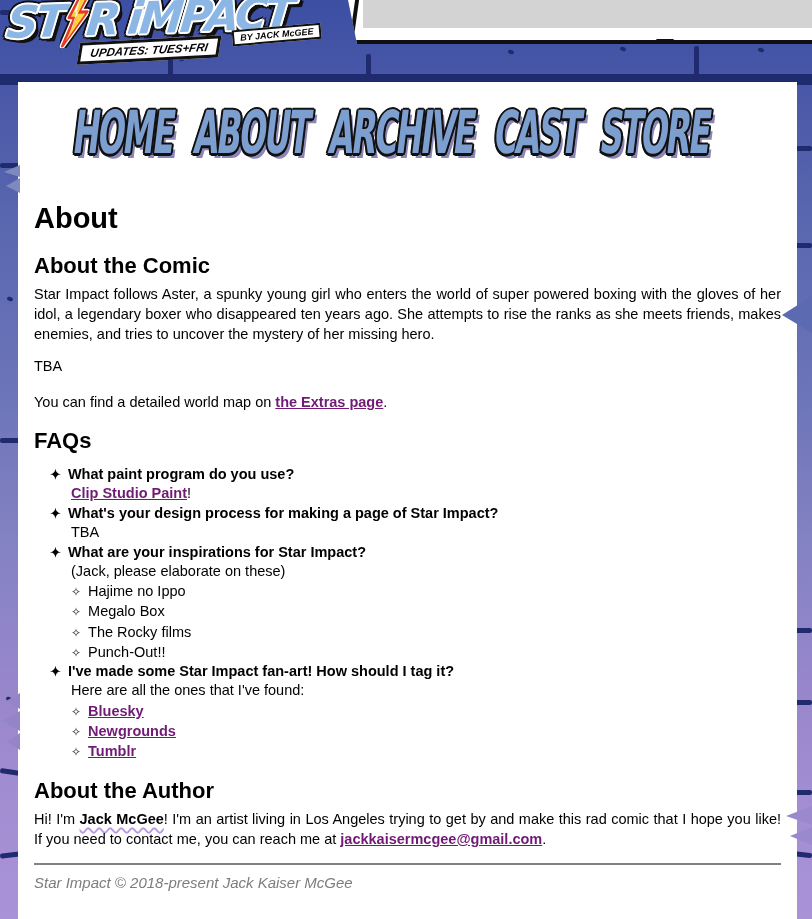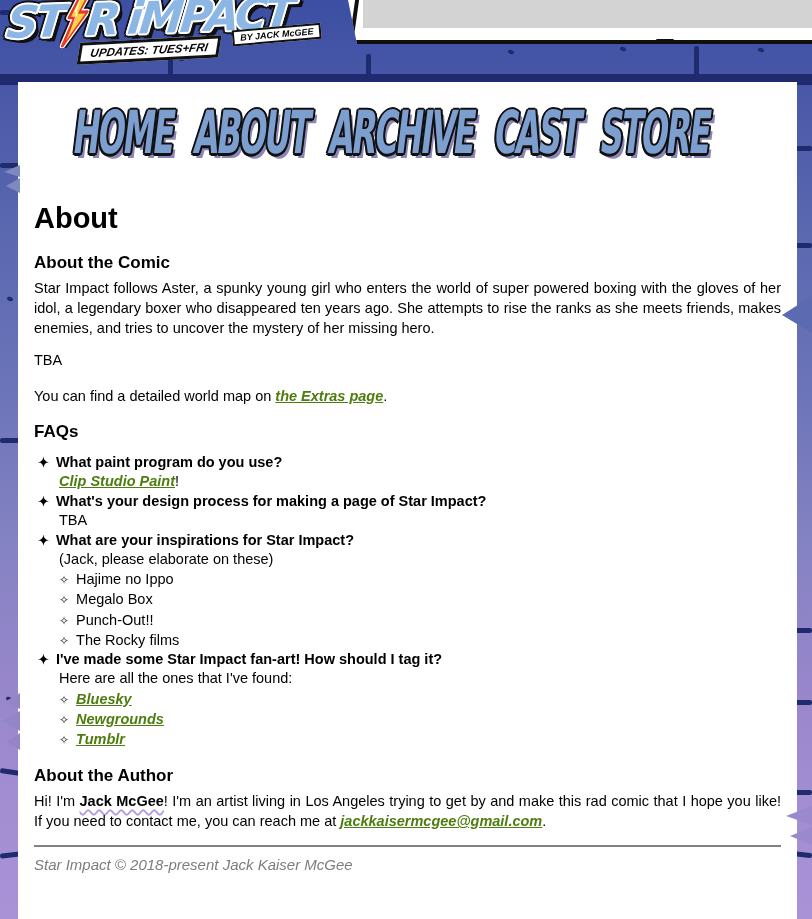--- a/index.html
+++ b/index.html
@@ -33,27 +33,27 @@
   .logo-schedule{position:absolute;left:70px;top:52px;background:#fff;border:3px solid #111;padding:2px 9px;font-size:11.5px;font-weight:bold;font-style:italic;white-space:nowrap;transform:skewX(-12deg) rotate(-1deg);}
   
   .content{position:absolute;left:18px;top:82px;width:779px;height:837px;background:#fff;z-index:2;padding:0 16px;}
   
   .nav{display:flex;align-items:center;gap:21px;height:86px;margin:8px 0 0 40px;}
   .nav-item{font-family:"DejaVu Sans",sans-serif;font-weight:800;font-size:32px;letter-spacing:-2px;color:#7d9fd0;cursor:pointer;
     transform:skewX(-7deg) scaleY(1.85);transform-origin:center;white-space:nowrap;
     text-shadow:2px 0 #111,-2px 0 #111,0 1.5px #111,0 -1.5px #111,1.5px 1px #111,-1.5px 1px #111,1.5px -1px #111,-1.5px -1px #111,4px 2.5px 0 #8a86b8;}
   
   .page-title{font-size:29px;font-weight:bold;margin:26px 0 14px;}
-  .sec-h{font-size:17px;font-weight:bold;margin:18px 0 5px;}
+  .sec-h{font-size:22px;font-weight:bold;margin:18px 0 5px;}
   .body-p{font-size:14.5px;line-height:1.38;margin:4px 0 12px;}
   .justify{text-align:justify;}
   .ital{}
-  a,.link{color:#4d7c0f;font-weight:bold;text-decoration:underline;cursor:pointer;font-style:italic;}
+  a,.link{color:#701a75;font-weight:bold;text-decoration:underline;cursor:pointer;}
   .faq{list-style:none;margin:12px 0 16px;padding:0 0 0 4px;font-size:14.5px;}
-  .faq>li{margin:0 0 2px;}
+  .faq>li{margin:0 12px 2px;}
   .q-line{font-weight:bold;line-height:1.2;margin-top:2px;}
   .bullet1{margin-right:7px;font-size:13px;}
   .answer{margin-left:21px;line-height:1.2;margin-top:2px;}
   .sub{list-style:none;margin:2px 0 2px 21px;padding:0;}
   .sub>li{line-height:1.25;margin:2px 0;}
   .bullet2{margin-right:7px;font-size:12px;color:#333;}
   .author-name{font-weight:bold;text-decoration:underline wavy #b79ae0 1.5px;text-underline-offset:3px;}
   .rule{border:none;border-top:2px solid #828282;margin:14px 0 9px;}
   .footer-credit{font-size:15px;font-style:italic;color:#7d7d7d;margin:0;}
 </style>
@@ -157,22 +157,22 @@
       <li>
         <div class="q-line"><span class="bullet1">✦</span><span>What's your design process for making a page of </span><span class="ital">Star Impact</span><span>?</span></div>
         <div class="answer ital">TBA</div>
       </li>
       <li>
         <div class="q-line"><span class="bullet1">✦</span><span>What are your inspirations for </span><span class="ital">Star Impact</span><span>?</span></div>
         <div class="answer ital">(Jack, please elaborate on these)</div>
         <ul class="sub">
           <li><span class="bullet2">✧</span><span class="ital">Hajime no Ippo</span></li>
           <li><span class="bullet2">✧</span><span class="ital">Megalo Box</span></li>
+          <li><span class="bullet2">✧</span><span>The </span><span class="ital">Rocky</span><span> films</span></li>
           <li><span class="bullet2">✧</span><span class="ital">Punch-Out!!</span></li>
-          <li><span class="bullet2">✧</span><span>The </span><span class="ital">Rocky</span><span> films</span></li>
         </ul>
       </li>
       <li>
         <div class="q-line"><span class="bullet1">✦</span><span>I've made some </span><span class="ital">Star Impact</span><span> fan-art! How should I tag it?</span></div>
         <div class="answer">Here are all the ones that I've found:</div>
         <ul class="sub">
           <li><span class="bullet2">✧</span><a>Bluesky</a></li>
           <li><span class="bullet2">✧</span><a>Newgrounds</a></li>
           <li><span class="bullet2">✧</span><a>Tumblr</a></li>
         </ul>

